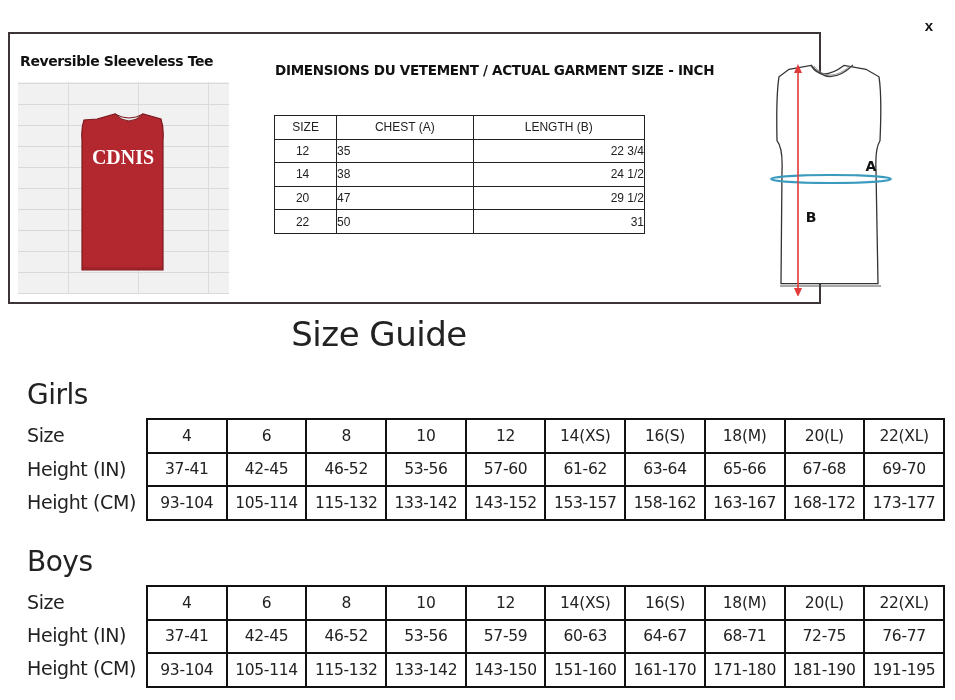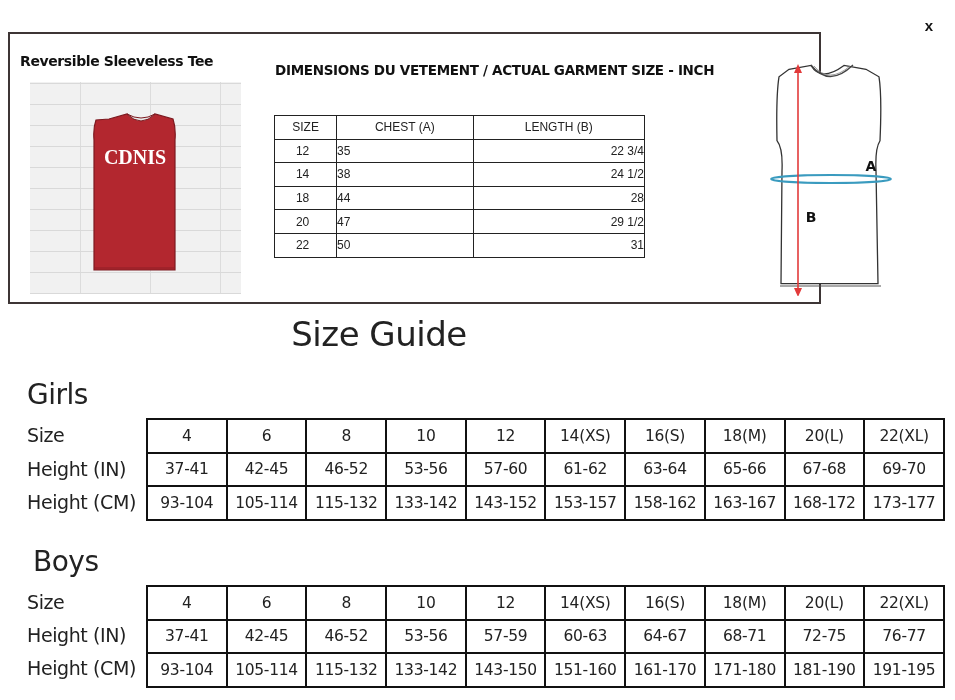--- a/index.html
+++ b/index.html
@@ -18,21 +18,20 @@
       position: absolute; left: 10px; top: 19px;
       font: bold 14px "DejaVu Sans", sans-serif; letter-spacing: -0.4px; color: #111;
     }
     .photo {
       position: absolute; left: 8px; top: 48px; width: 211px; height: 212px;
       background-color: #f1f1f1;
       background-image:
         repeating-linear-gradient(0deg, #d9d9d9 0 1px, transparent 1px 21px),
         repeating-linear-gradient(90deg, transparent 0 50px, #dcdcdc 50px 51px, transparent 51px 70px);
       overflow: hidden;
-      margin-left: 12px;
     }
     .photo svg { position: absolute; left: 0; top: 0; }
 
     .dims-title {
       position: absolute; left: 265px; top: 28px;
       font: bold 13.5px "DejaVu Sans", sans-serif; letter-spacing: -0.3px; color: #111; text-align: center;
     }
     .dims-table {
       position: absolute; left: 264px; top: 81px; width: 371px;
       border-collapse: collapse; font: 12px "Liberation Sans", sans-serif; color: #222;
@@ -97,25 +96,20 @@
     <tbody>
       <tr>
         <td class="c0">12</td>
         <td class="c1">35</td>
         <td class="c2">22 3/4</td>
       </tr>
       <tr>
         <td class="c0">14</td>
         <td class="c1">38</td>
         <td class="c2">24 1/2</td>
-      </tr>
-      <tr>
-        <td class="c0">18</td>
-        <td class="c1">44</td>
-        <td class="c2">28</td>
       </tr>
       <tr>
         <td class="c0">20</td>
         <td class="c1">47</td>
         <td class="c2">29 1/2</td>
       </tr>
       <tr>
         <td class="c0">22</td>
         <td class="c1">50</td>
         <td class="c2">31</td>
@@ -178,21 +172,21 @@
     <td>143-152</td>
     <td>153-157</td>
     <td>158-162</td>
     <td>163-167</td>
     <td>168-172</td>
     <td>173-177</td>
   </tr>
 </tbody>
   </table>
 
-<div class="section-heading" style="top:545px;margin-left:6px;">Boys</div>
+<div class="section-heading" style="top:545px;">Boys</div>
 <div class="row-label" style="top:591px;">Size</div>
 <div class="row-label" style="top:624px;">Height (IN)</div>
 <div class="row-label" style="top:657px;">Height (CM)</div>
 
 <table class="size-table" style="top:585px;">
   <tbody>
       <tr>
     <td>4</td>
     <td>6</td>
     <td>8</td>

